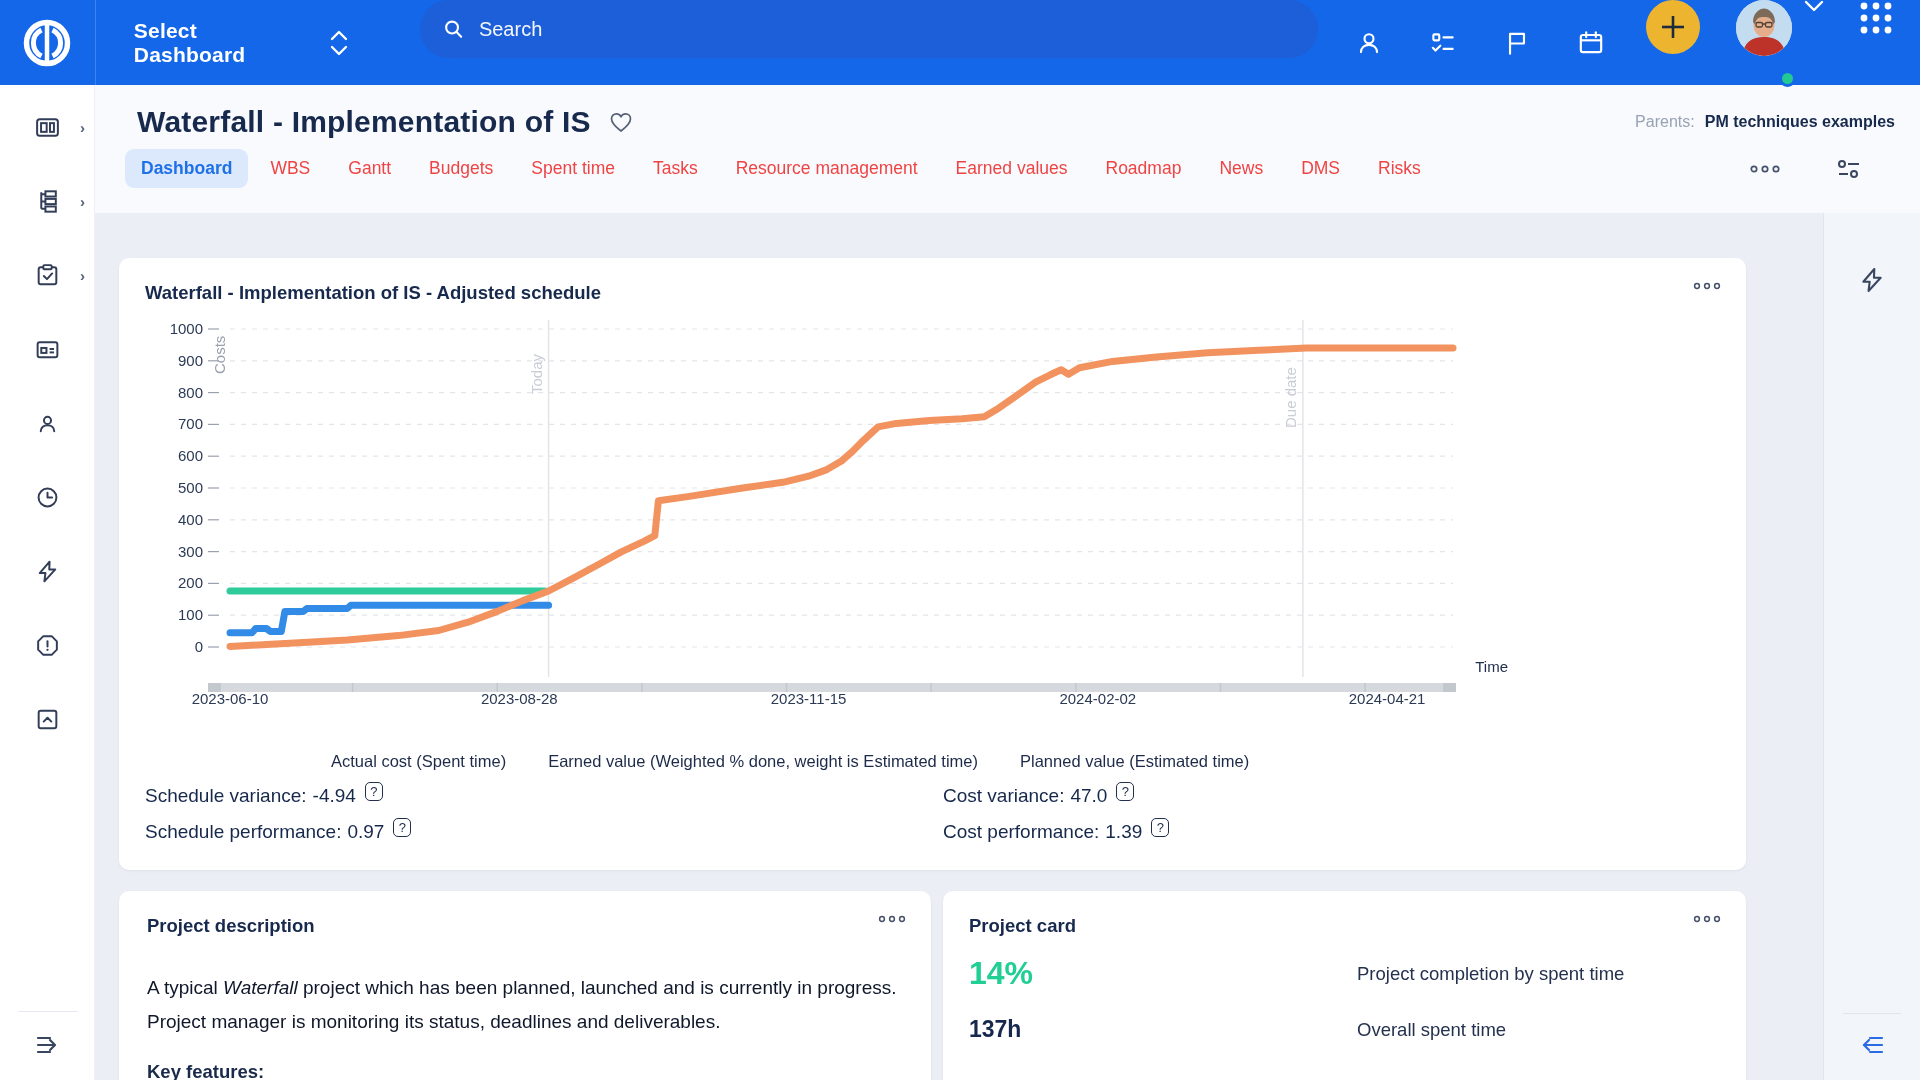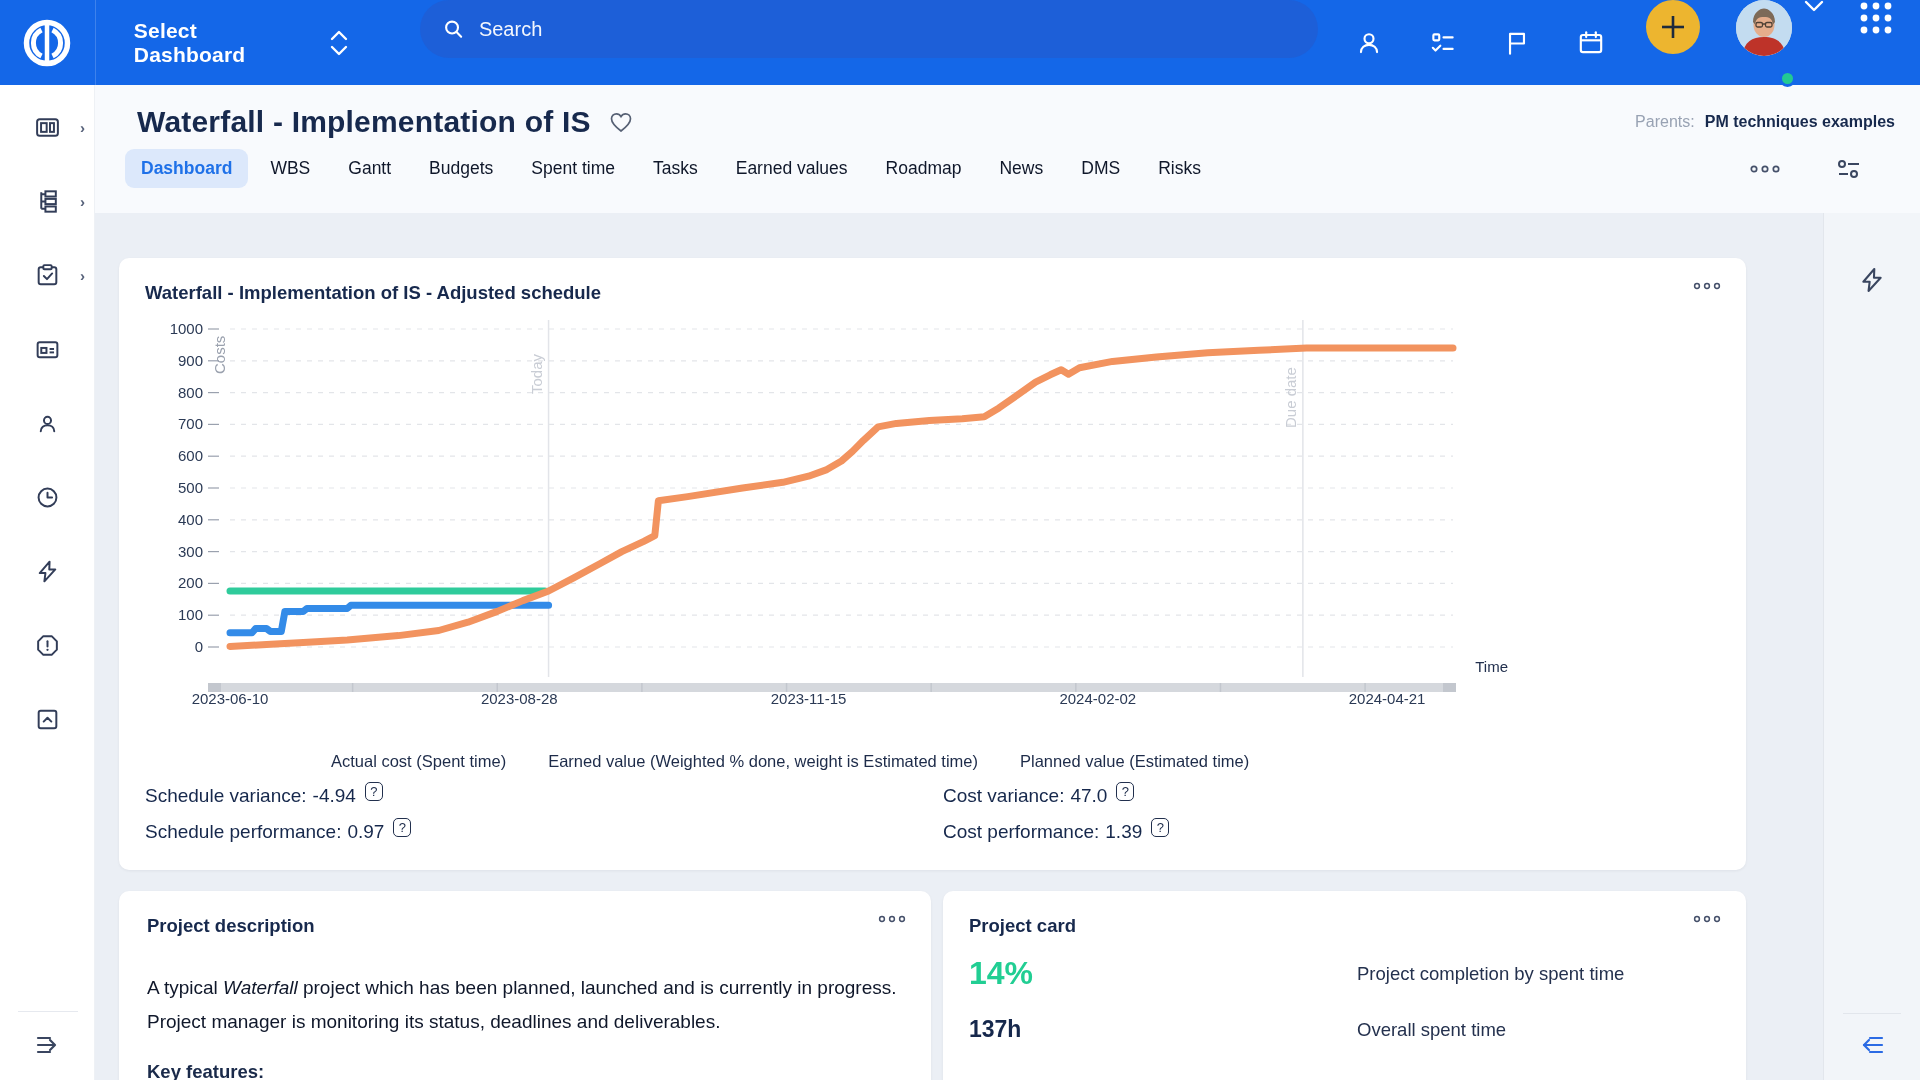--- a/index.html
+++ b/index.html
@@ -33,21 +33,21 @@
 
   
   .main-header { position:absolute; left:95px; top:85px; width:1825px; height:128px; background:#F8FAFD; }
   .title-row { display:flex; align-items:center; padding:20px 25px 0 42px; }
   .page-title { font-size:30px; font-weight:700; color:#17294D; letter-spacing:.2px; }
   .heart { margin-left:18px; cursor:pointer; display:flex; }
   .parents { margin-left:auto; font-size:16px; display:flex; gap:10px; align-items:baseline; }
   .parents .p-lbl { color:#98A2B3; }
   .parents .p-val { color:#17294D; font-weight:700; cursor:pointer; }
   .tabs-row { display:flex; align-items:center; margin-top:10px; padding:0 56px 0 30px; }
-  .tab { font-size:17.5px; color:#0f172a; font-weight:500; padding:9px 16px; border-radius:9px; cursor:pointer; white-space:nowrap; margin-right:6px; }
+  .tab { font-size:17.5px; color:#ef4444; font-weight:500; padding:9px 16px; border-radius:9px; cursor:pointer; white-space:nowrap; margin-right:6px; }
   .tab.active { background:#DCE8FB; color:#1F71E8; font-weight:600; }
   .tabs-tools { margin-left:auto; display:flex; align-items:center; gap:52px; }
   .menu-dots { display:flex; cursor:pointer; }
 
   
   .content { position:absolute; left:95px; top:213px; width:1728px; bottom:0; background:#EBEFF5; padding:45px 0 0 24px; }
   .card { background:#fff; border-radius:10px; box-shadow:0 1px 3px rgba(16,24,40,.06); position:relative; }
   .card .card-menu { position:absolute; right:24px; top:22px; }
   .card-title { font-size:18.5px; font-weight:700; color:#17294D; }
 
@@ -268,20 +268,21 @@
     </span>
   </div>
   <div class="tabs-row">
     <div id="tabs" style="display:flex;align-items:flex-end;">
         <span class="tab active">Dashboard</span>
         <span class="tab">WBS</span>
         <span class="tab">Gantt</span>
         <span class="tab">Budgets</span>
         <span class="tab">Spent time</span>
         <span class="tab">Tasks</span>
+        <span class="tab">Resource management</span>
         <span class="tab">Earned values</span>
         <span class="tab">Roadmap</span>
         <span class="tab">News</span>
         <span class="tab">DMS</span>
         <span class="tab">Risks</span>
       </div>
     <div class="tabs-tools">
       <span class="menu-dots">
         <svg width="34" height="14" viewBox="0 0 34 14">
             <g fill="none" stroke="#45506A" stroke-width="1.7">

